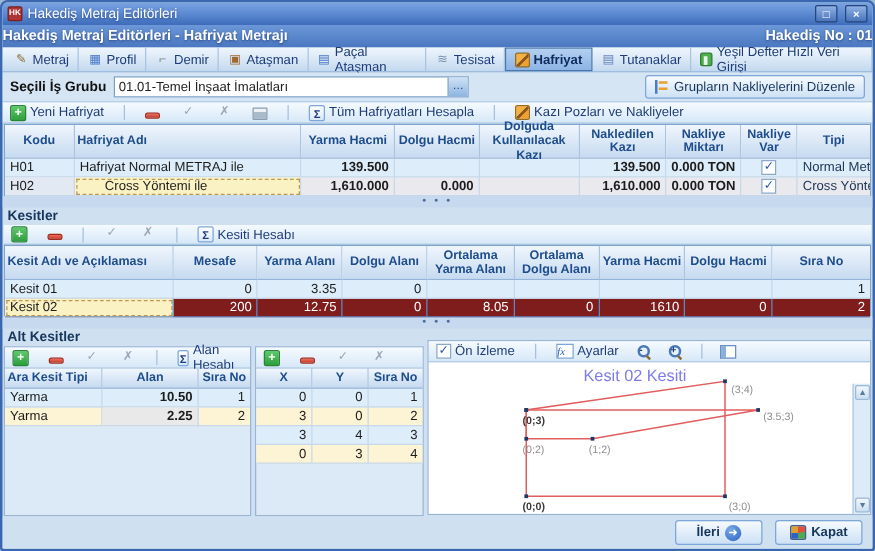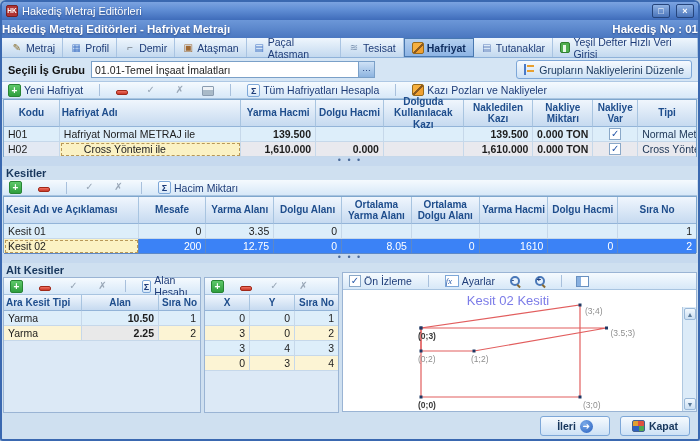--- a/index.html
+++ b/index.html
@@ -85,21 +85,21 @@
       border-right:1px solid #a8c4e0;border-bottom:1px solid #93b4d8;
       display:flex;align-items:center;justify-content:center;text-align:center;line-height:1.15;padding:0 2px;}
   .gc{font-size:10.5px;color:#1c1c1c;border-right:1px solid #c6d8ea;border-bottom:1px solid #c6d8ea;
       padding:0 4px;display:flex;align-items:center;height:15px;white-space:nowrap;overflow:hidden;}
   .num{justify-content:flex-end;}
   .bold{font-weight:bold;}
   .rowblue{background:#ddeefa;}
   .rowgray{background:#e9e9ee;}
   .rowcream{background:#fcf4d4;}
   .cell-focus{background:#fbf2c4 !important;outline:1px dashed #b89858;outline-offset:-2px;color:#222 !important;}
-  .rowsel{background:#3b82f6;}
+  .rowsel{background:#7f1d1d;}
   .rowsel .gc{color:#fff;border-right-color:#5d88c6;border-bottom-color:#5d88c6;}
   .cb{width:12px;height:12px;border:1px solid #8aa8c8;background:#fff;font-size:10px;line-height:10px;
       text-align:center;color:#2858a8;margin:0 auto;}
   .cb.checked::before{content:"✓";font-weight:bold;}
   
   .splitter{position:absolute;left:0;width:696px;height:9px;background:#c6d9ee;color:#4a6a9a;
             font-size:9px;line-height:7px;text-align:center;letter-spacing:2px;}
   .splitter::before{content:"• • •";}
   .seclabel{position:absolute;left:4px;font-size:11px;font-weight:bold;color:#17365c;}
   
@@ -286,21 +286,21 @@
     <span class="sep"></span>
     <span class="tbtn">
         <span class="ic ic-check"></span>
       </span>
     <span class="tbtn">
         <span class="ic ic-x"></span>
       </span>
     <span class="sep"></span>
     <span class="tbtn">
         <span class="ic ic-sigma"></span>
-        <span>Hacim Miktarı</span>
+        <span>Kesiti Hesabı</span>
       </span>
   </div>
   <div class="grid" style="left:1px;top:194px;width:694px;height:57px;">
     <div class="grow" style="height:27px;">
       <div class="gh" style="width:135px;justify-content:flex-start;">Kesit Adı ve Açıklaması</div>
       <div class="gh" style="width:68px;">Mesafe</div>
       <div class="gh" style="width:68px;">Yarma Alanı</div>
       <div class="gh" style="width:68px;">Dolgu Alanı</div>
       <div class="gh" style="width:70px;">Ortalama Yarma Alanı</div>
       <div class="gh" style="width:68px;">Ortalama Dolgu Alanı</div>

